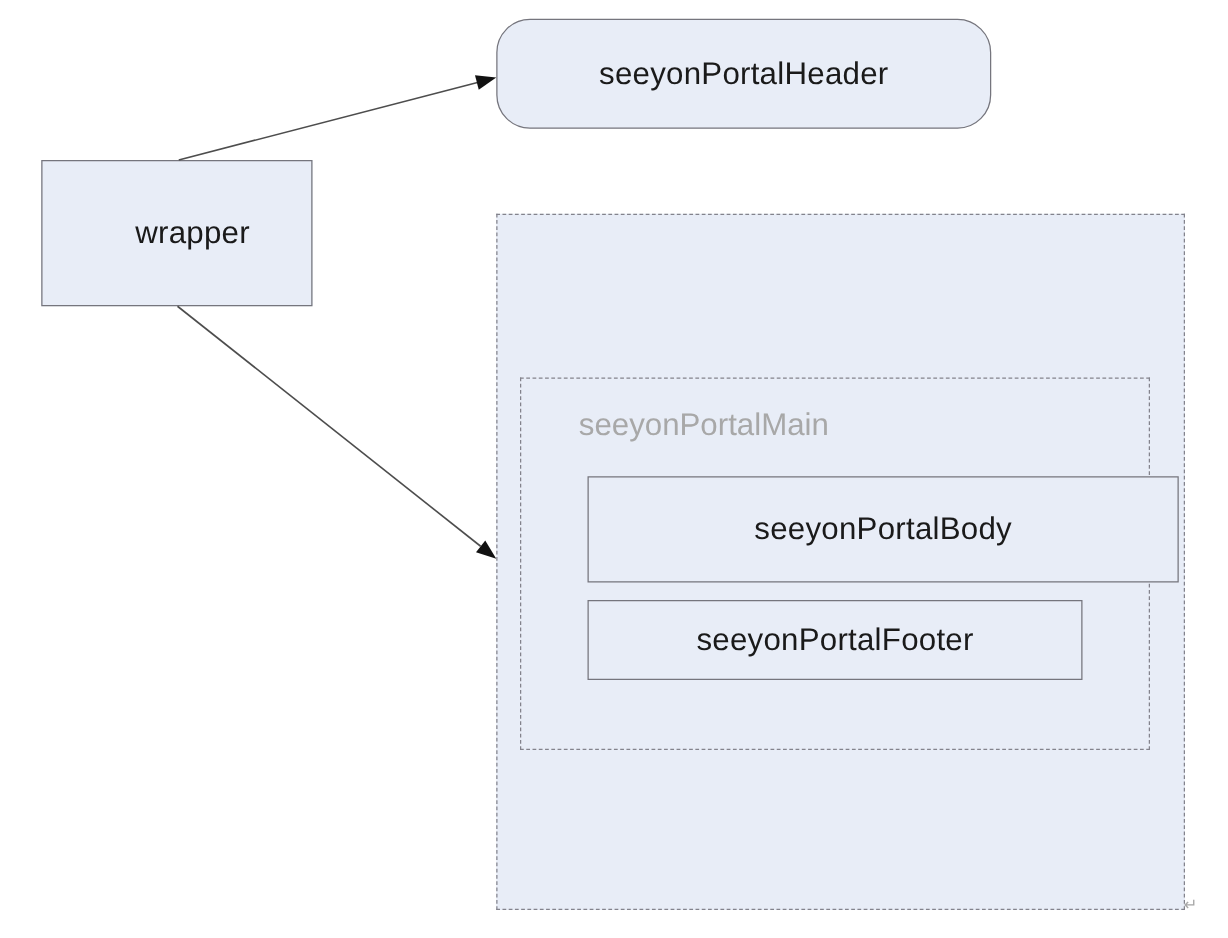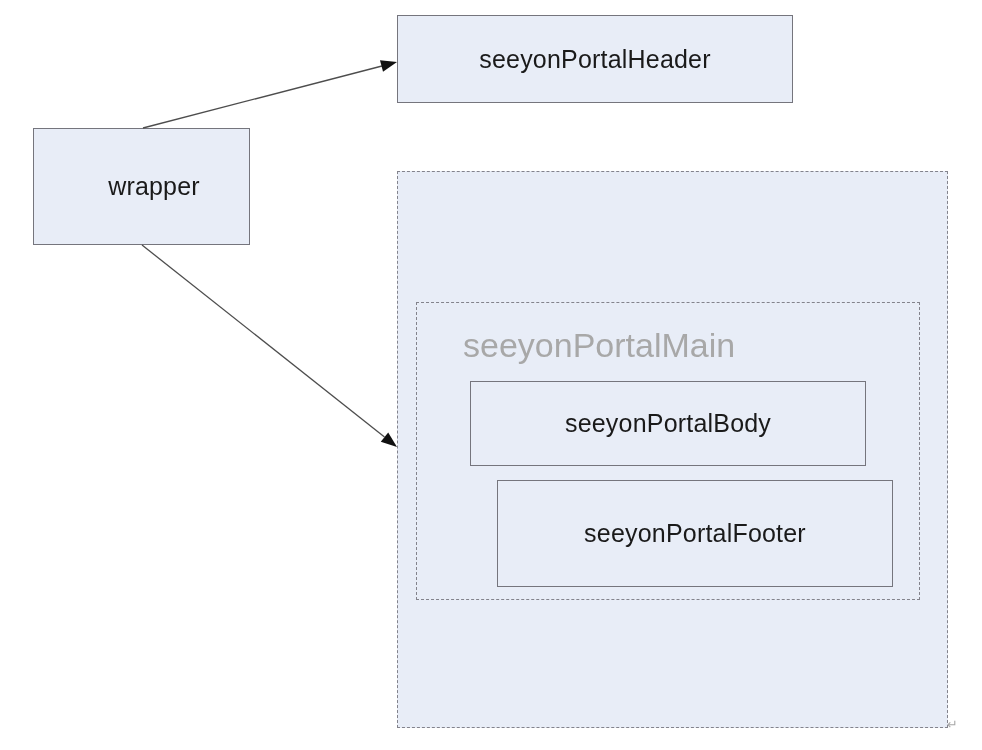--- a/index.html
+++ b/index.html
@@ -36,33 +36,33 @@
 
   
   .dashed {
     position: absolute;
     background: var(--node-fill, #e8edf7);
     border: 1.6px dashed var(--dashed-border, #83838c);
   }
 
   
   .wrapper-node   { left: 33px;  top: 128px; width: 217px; height: 117px; padding-left: 25px; }
-  .header-node    { left: 397px; top: 15px;  width: 396px; height: 88px;  }
+  .header-node    { left: 397px; top: 15px;  width: 396px; height: 88px; border-radius: 27px;  }
   .outer-container{ left: 397px; top: 171px; width: 551px; height: 557px; }
   .left-node      { left: 474px; top: 183px; width: 396px; height: 85px;  }
   .main-container { left: 416px; top: 302px; width: 504px; height: 298px; }
-  .body-node      { left: 470px; top: 381px; width: 396px; height: 85px;  }
-  .footer-node    { left: 470px; top: 480px; width: 396px; height: 107px; margin-left: 27px;  }
+  .body-node      { left: 470px; top: 381px; width: 473px; height: 85px;  }
+  .footer-node    { left: 470px; top: 480px; width: 396px; height: 64px;  }
   .right-node     { left: 468px; top: 623px; width: 395px; height: 86px;  }
 
   .main-label {
     position: absolute;
     left: 463px;
     top: 326px;
-    font-size: 34px;
+    font-size: 25px;
     color: var(--muted-label, #a8a8a8);
     white-space: nowrap;
   }
 
   .return-mark {
     position: absolute;
     left: 947px;
     top: 717px;
     font-size: 13px;
     color: var(--muted-label, #8f8f96);

